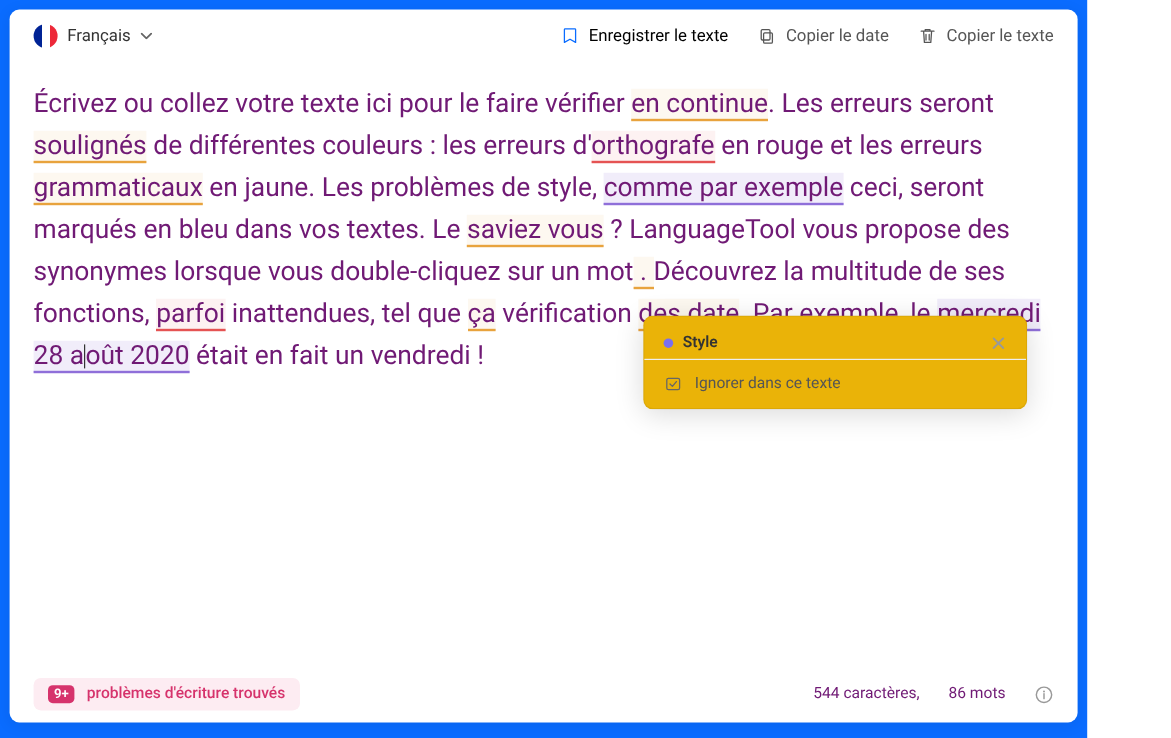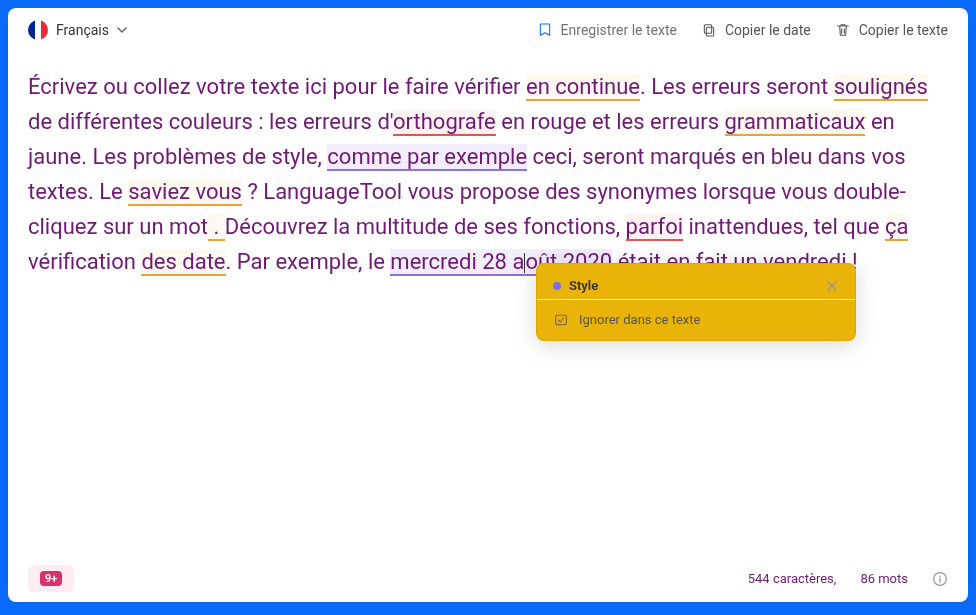--- a/index.html
+++ b/index.html
@@ -9,21 +9,21 @@
     }
     body {
       font-family: -apple-system, BlinkMacSystemFont, "Segoe UI", Roboto, Helvetica, Arial, sans-serif;
       background: #fff;
       width: 976px;
       height: 615px;
       overflow: hidden;
       position: relative;
     }
     .app-frame {
-      width: 976px;
+      width: 906px;
       height: 615px;
       position: relative;
       background: #0a6cff;
       padding-top: 8px;
     }
     .editor-card {
       background: #fff;
       border-radius: 8px;
       margin: 0 8px;
       height: 594px;
@@ -73,21 +73,21 @@
       align-items: center;
       gap: 8px;
       font-size: 14px;
       color: #555;
       cursor: pointer;
       background: none;
       border: none;
       font-family: inherit;
     }
     .toolbar-btn.primary {
-      color: #737373;
+      color: #000000;
     }
     .toolbar-btn svg {
       width: 16px;
       height: 16px;
       flex-shrink: 0;
     }
     .editor-body {
       flex: 1;
       padding: 16px 20px;
       font-size: 22px;
@@ -277,20 +277,21 @@
             <rect x="4" y="5" width="16" height="14" rx="2" fill="none" stroke="#666" stroke-width="1.6"></rect>
             <path d="M8 12l3 3 5-6" fill="none" stroke="#666" stroke-width="1.6" stroke-linecap="round" stroke-linejoin="round"></path>
           </svg>
         <span>Ignorer dans ce texte</span>
       </div>
     </div>
 
     <div class="footer">
       <div class="issues-badge">
         <span class="issues-count">9+</span>
+        <span>problèmes d'écriture trouvés</span>
       </div>
       <div class="spacer"></div>
       <div class="footer-stats">
         <span>544 caractères,</span>
         <span>86 mots</span>
         <span class="info-icon">
           <svg viewBox="0 0 20 20" width="16" height="16">
               <circle cx="10" cy="10" r="8" fill="none" stroke="#999" stroke-width="1.5"></circle>
               <circle cx="10" cy="6.5" r="1" fill="#999"></circle>
               <path d="M10 9v5" stroke="#999" stroke-width="1.5" stroke-linecap="round"></path>

